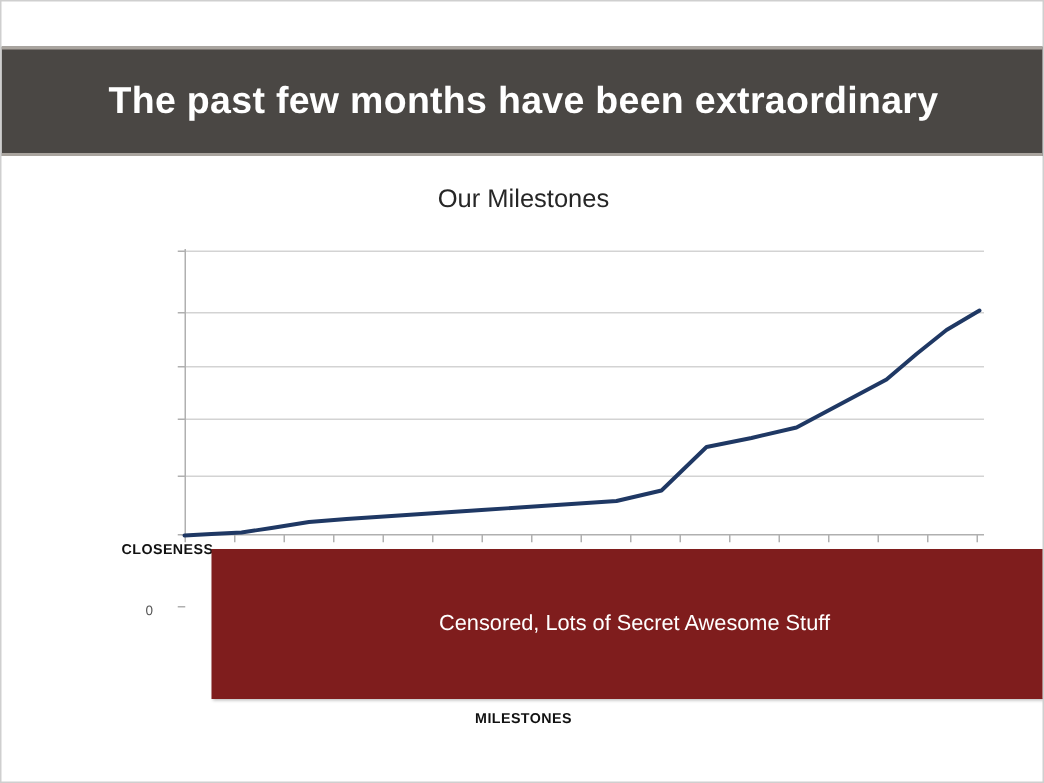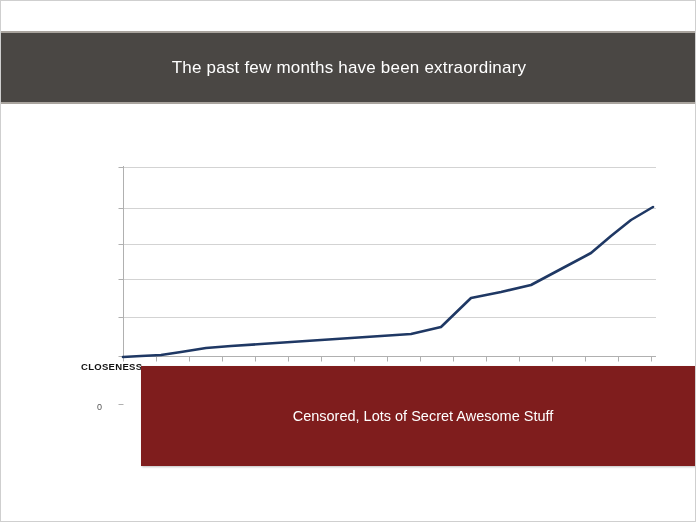--- a/index.html
+++ b/index.html
@@ -34,22 +34,22 @@
     background: #4a4744;
     border-top: 2px solid #a9a49e;
     border-bottom: 2px solid #a9a49e;
     box-sizing: border-box;
     display: flex;
     align-items: center;
     justify-content: center;
   }
   #title-text {
     color: #ffffff;
-    font-size: 17px;
-    font-weight: 400;
+    font-size: 25px;
+    font-weight: 700;
     letter-spacing: 0.2px;
     white-space: nowrap;
   }
 
   
   #chart-area {
     position: absolute;
     left: 0;
     top: 103px;
     width: 696px;
@@ -128,20 +128,21 @@
 <body>
 
 <div id="slide">
 
   <div id="title-band">
     <div id="title-text">The past few months have been extraordinary</div>
   </div>
 
   <div id="chart-area">
 
+    <div id="chart-title">Our Milestones</div>
 
     <div id="plot-wrap">
       <svg width="696" height="419" viewBox="0 0 696 419">
 
         <g stroke="#d3d3d3" stroke-width="1">
           <line x1="122" y1="63.5" x2="655" y2="63.5"></line>
           <line x1="122" y1="104.5" x2="655" y2="104.5"></line>
           <line x1="122" y1="140.5" x2="655" y2="140.5"></line>
           <line x1="122" y1="175.5" x2="655" y2="175.5"></line>
           <line x1="122" y1="213.5" x2="655" y2="213.5"></line>
@@ -186,15 +187,16 @@
 
       <div id="y-tick-zero">0</div>
 
       <div id="y-axis-title">CLOSENESS</div>
 
       
       <div id="censor-box">
         <span id="censor-text">Censored, Lots of Secret Awesome Stuff</span>
       </div>
 
+      <div id="x-axis-title">MILESTONES</div>
     </div>
   </div>
 </div>
 
 </body></html>

